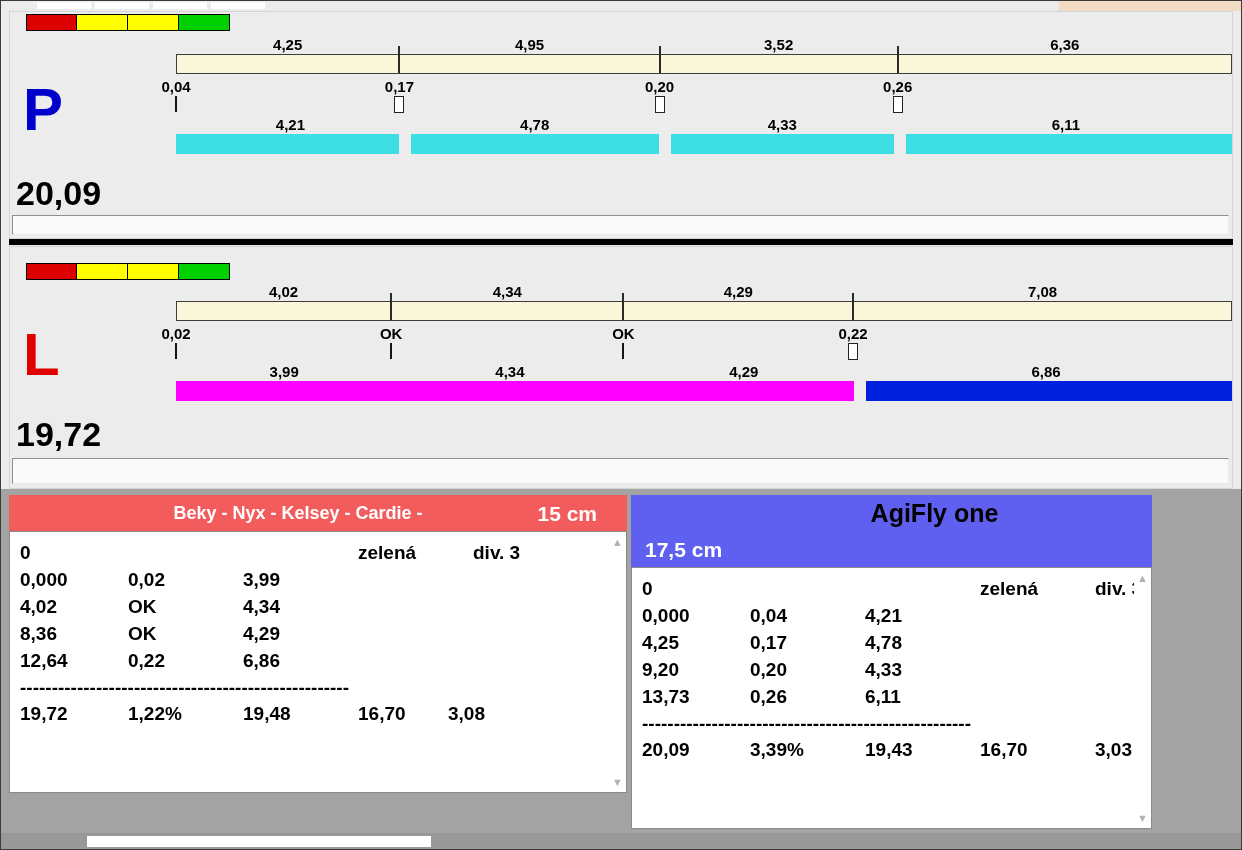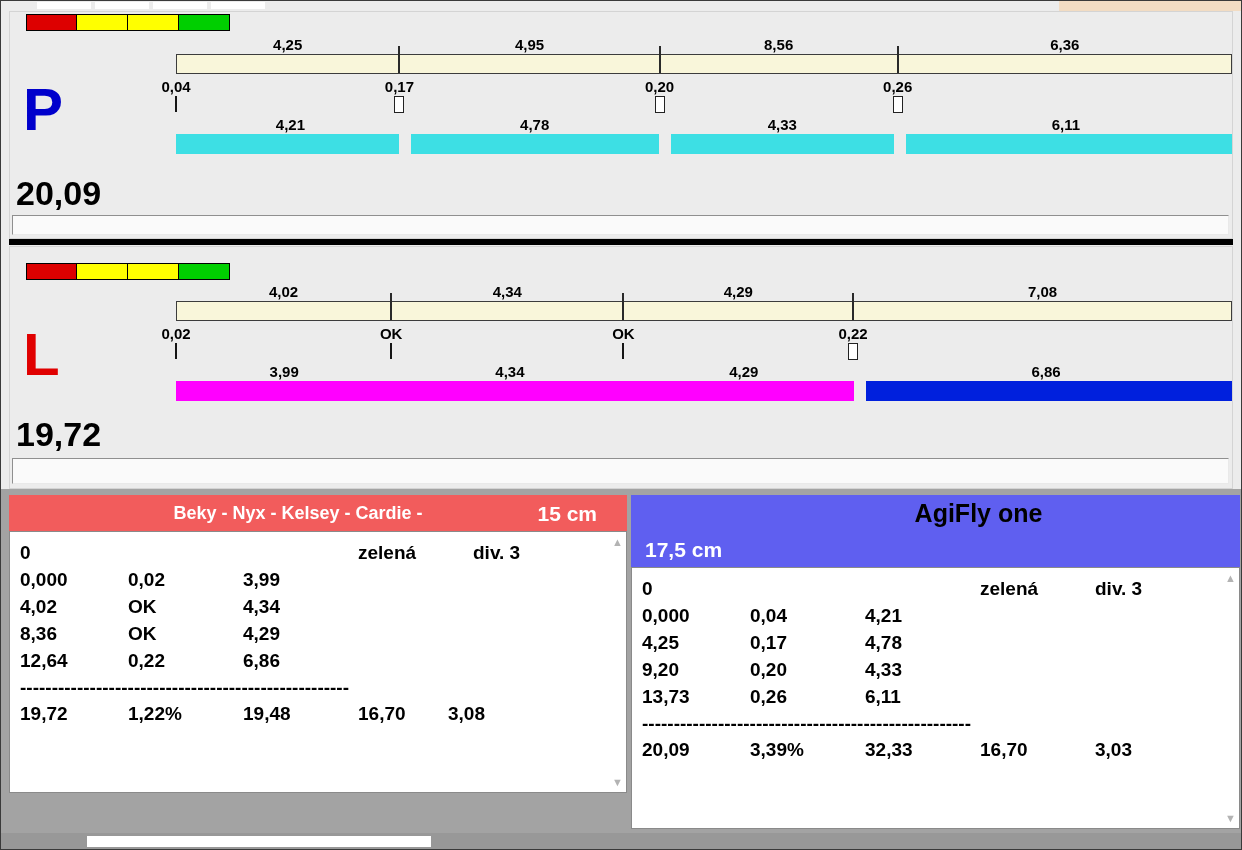--- a/index.html
+++ b/index.html
@@ -44,21 +44,21 @@
              z-index:1;box-sizing:border-box;}
   .tick{position:absolute;width:2px;top:10px;height:27px;background:#2a2a2a;z-index:2;}
   .marker-line{position:absolute;top:60px;width:2px;height:16px;background:#151515;}
   .marker-box{position:absolute;top:60px;width:10px;height:17px;background:#fff;border:1px solid #222;box-sizing:border-box;}
   .low-seg{position:absolute;top:98px;height:20px;}
 
   
   .bottom{position:absolute;left:0;top:488px;width:1242px;height:344px;background:#a3a3a3;}
   .team{position:absolute;top:6px;}
   .team-left{left:8px;width:618px;}
-  .team-right{left:630px;width:609px;}
+  .team-right{left:630px;width:521px;}
   .hdr-title{height:36px;font-size:25px;font-weight:bold;color:#000;display:flex;align-items:center;justify-content:center;box-sizing:border-box;}
   .team-left .hdr-title{padding-right:90px;}
   .team-right .hdr-title{padding-left:86px;}
   .hdr-sub{position:relative;height:36px;font-size:18px;font-weight:bold;color:#fff;display:flex;align-items:center;justify-content:center;box-sizing:border-box;text-align:center;}
   .team-left .hdr-sub{padding-right:40px;}
   .team-right .hdr-sub{padding-left:116px;}
   .height-badge{position:absolute;font-size:21px;font-weight:bold;color:#fff;top:7px;}
   .team-left .height-badge{right:30px;}
   .team-right .height-badge{left:14px;}
   .table{position:relative;height:262px;background:#fff;border:1px solid #8a8a8a;overflow:hidden;
@@ -96,21 +96,21 @@
         <div class="ibox" style="background: rgb(255, 255, 0);"></div>
         <div class="ibox" style="background: rgb(255, 255, 0);"></div>
         <div class="ibox" style="background: rgb(0, 207, 0);"></div>
       </div>
     <div class="letter" style="color: rgb(0, 0, 204);">P</div>
     <div class="bars">
         <div class="cream-bar" style="background: rgb(249, 246, 218);"></div>
         <div class="seg-label" style="left: 111.697px;">4,25</div>
         <div class="seg-label" style="left: 353.489px;">4,95</div>
         <div class="tick" style="left: 222.395px;"></div>
-        <div class="seg-label" style="left: 602.64px;">8,56</div>
+        <div class="seg-label" style="left: 602.64px;">3,52</div>
         <div class="tick" style="left: 482.584px;"></div>
         <div class="seg-label" style="left: 888.848px;">6,36</div>
         <div class="tick" style="left: 720.696px;"></div>
         <div class="seg-label chk" style="left: 0px;">0,04</div>
         <div class="marker-line" style="left: -1px;"></div>
         <div class="seg-label chk" style="left: 223.395px;">0,17</div>
         <div class="marker-box" style="left: 218.395px;"></div>
         <div class="seg-label chk" style="left: 483.584px;">0,20</div>
         <div class="marker-box" style="left: 478.584px;"></div>
         <div class="seg-label chk" style="left: 721.696px;">0,26</div>
@@ -252,21 +252,21 @@
               <span style="left: 10px;">13,73</span>
               <span style="left: 118px;">0,26</span>
               <span style="left: 233px;">6,11</span>
             </div>
             <div class="trow" style="height: 26px;">
               <span style="left: 10px;">----------------------------------------------------</span>
             </div>
             <div class="trow" style="height: 27px;">
               <span style="left: 10px;">20,09</span>
               <span style="left: 118px;">3,39%</span>
-              <span style="left: 233px;">32,33</span>
+              <span style="left: 233px;">19,43</span>
               <span style="left: 348px;">16,70</span>
               <span style="left: 463px;">3,03</span>
             </div>
           </div>
         <div class="vscroll">
           <div class="sb up">▲</div>
           <div class="sb down">▼</div>
         </div>
       </div>
     </div>

